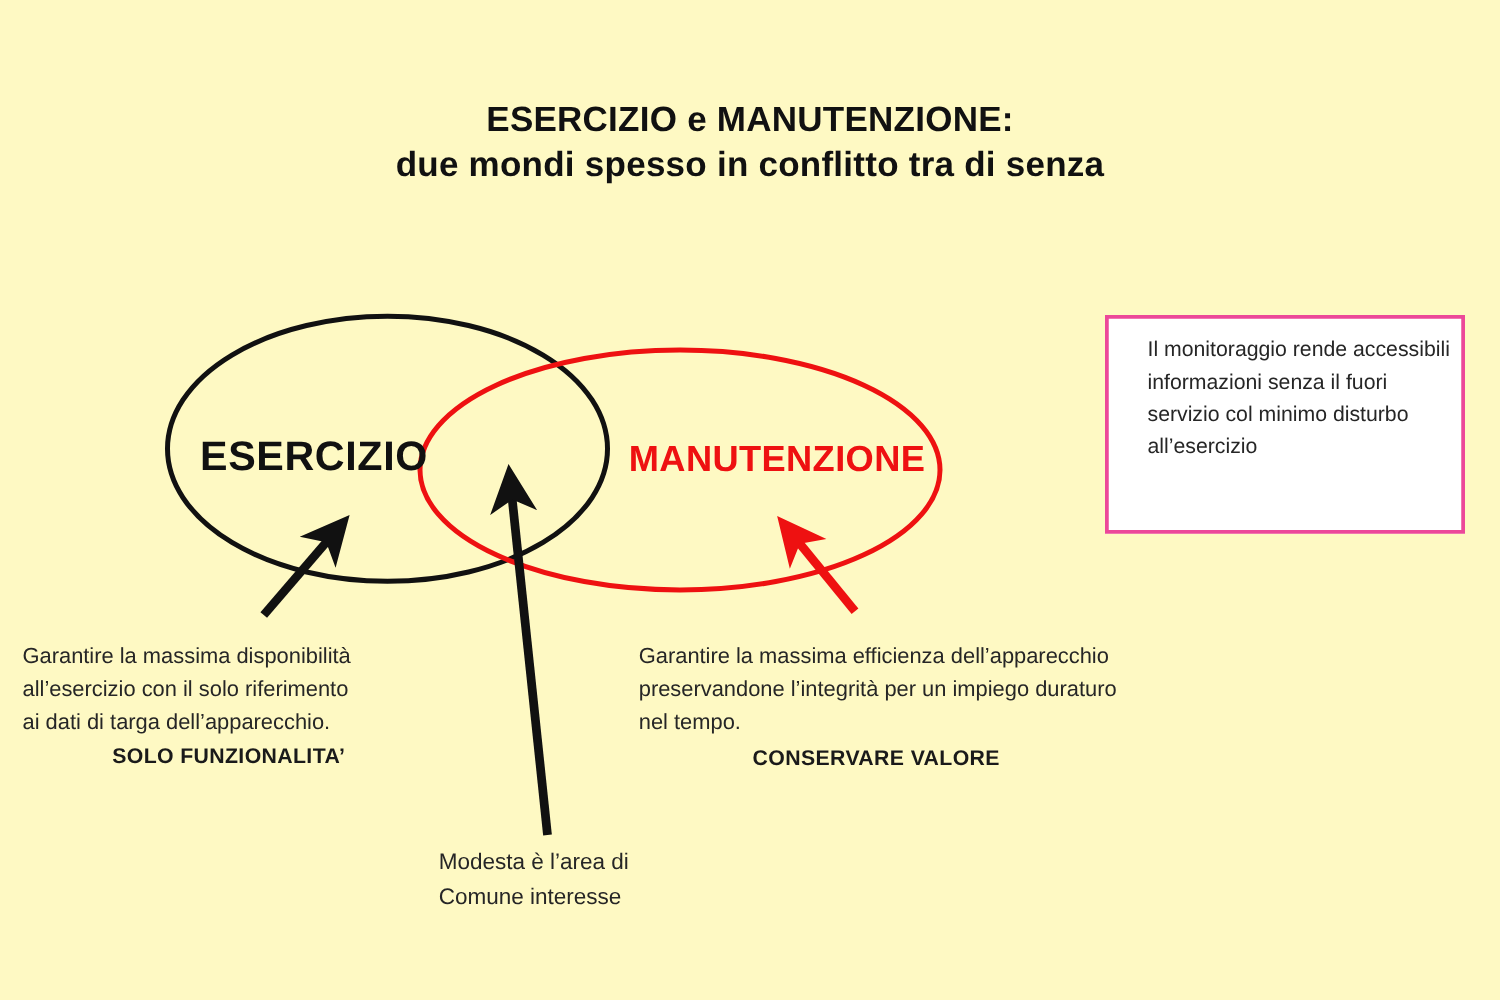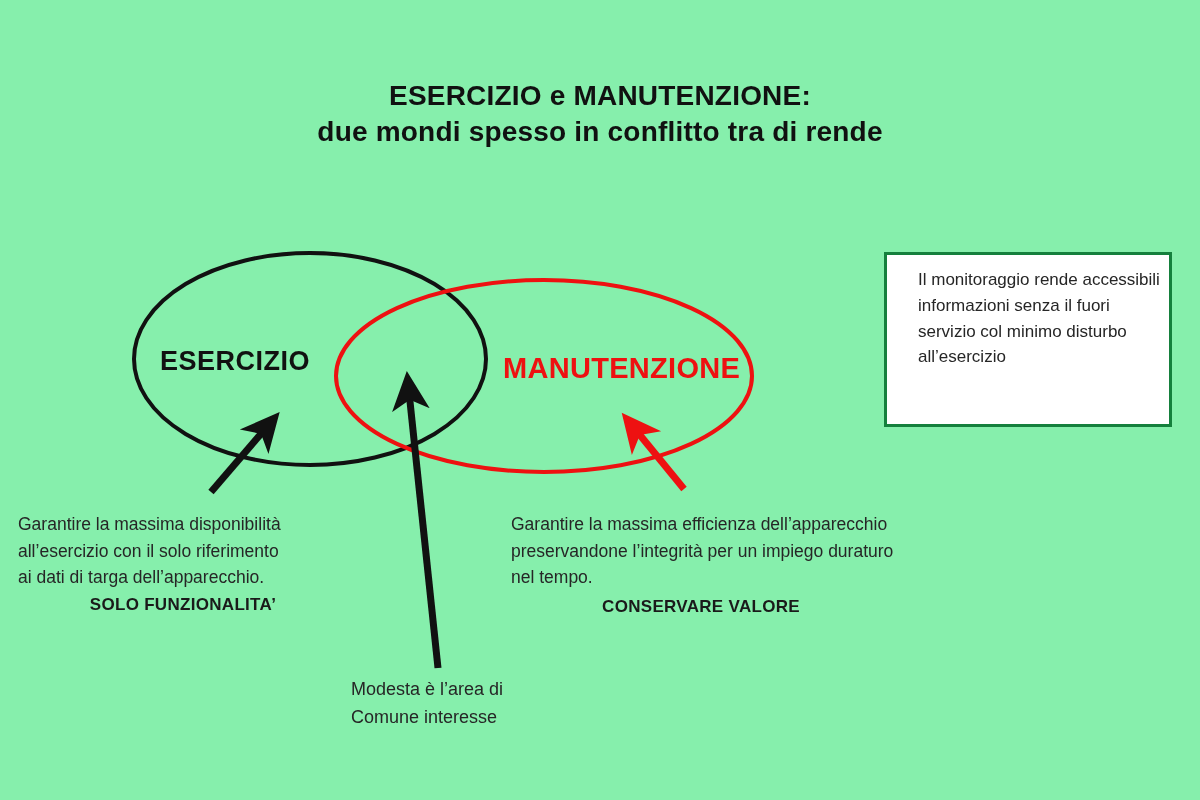--- a/index.html
+++ b/index.html
@@ -5,21 +5,21 @@
 <style>
   html, body {
     margin: 0;
     padding: 0;
     background: #ffffff;
   }
   #slide {
     position: relative;
     width: 1200px;
     height: 800px;
-    background: #86efac;
+    background: #fef9c3;
     overflow: hidden;
     font-family: "Liberation Sans", sans-serif;
     color: #1a1a1a;
   }
   #venn-svg {
     position: absolute;
     left: 0;
     top: 0;
     width: 1200px;
     height: 800px;
@@ -45,40 +45,40 @@
 
   
   .ellipse-label {
     position: absolute;
     font-weight: bold;
     white-space: nowrap;
   }
   #label-esercizio {
     left: 160px;
     top: 346px;
-    font-size: 27px;
+    font-size: 33px;
     color: #111111;
     letter-spacing: 0.5px;
   }
   #label-manutenzione {
     left: 503px;
     top: 352px;
     font-size: 29px;
     color: #ee1111;
     letter-spacing: 0.3px;
   }
 
   
   #callout-box {
     position: absolute;
     left: 884px;
     top: 252px;
     width: 288px;
     height: 175px;
-    border: 3px solid #15803d;
+    border: 3px solid #ec4899;
     box-sizing: border-box;
     background: #ffffff;
   }
   #callout-text {
     position: absolute;
     left: 31px;
     top: 12px;
     width: 250px;
     font-size: 17px;
     line-height: 1.52;
@@ -136,21 +136,21 @@
     line-height: 1.55;
   }
 </style>
 </head>
 <body>
 
 <div id="slide">
 
   <div class="title-block">
     <div class="title-line title-line-1">ESERCIZIO e MANUTENZIONE:</div>
-    <div class="title-line title-line-2">due mondi spesso in conflitto tra di rende</div>
+    <div class="title-line title-line-2">due mondi spesso in conflitto tra di senza</div>
   </div>
 
   <svg id="venn-svg" viewBox="0 0 1200 800">
 
     <defs>
       <marker id="head-black" markerWidth="6" markerHeight="6" refX="2.6" refY="3" orient="auto" markerUnits="strokeWidth">
         <path d="M0,0.3 L5.6,3 L0,5.7 L1.5,3 Z" fill="#111111"></path>
       </marker>
       <marker id="head-red" markerWidth="6" markerHeight="6" refX="2.6" refY="3" orient="auto" markerUnits="strokeWidth">
         <path d="M0,0.3 L5.6,3 L0,5.7 L1.5,3 Z" fill="#ee1111"></path>

